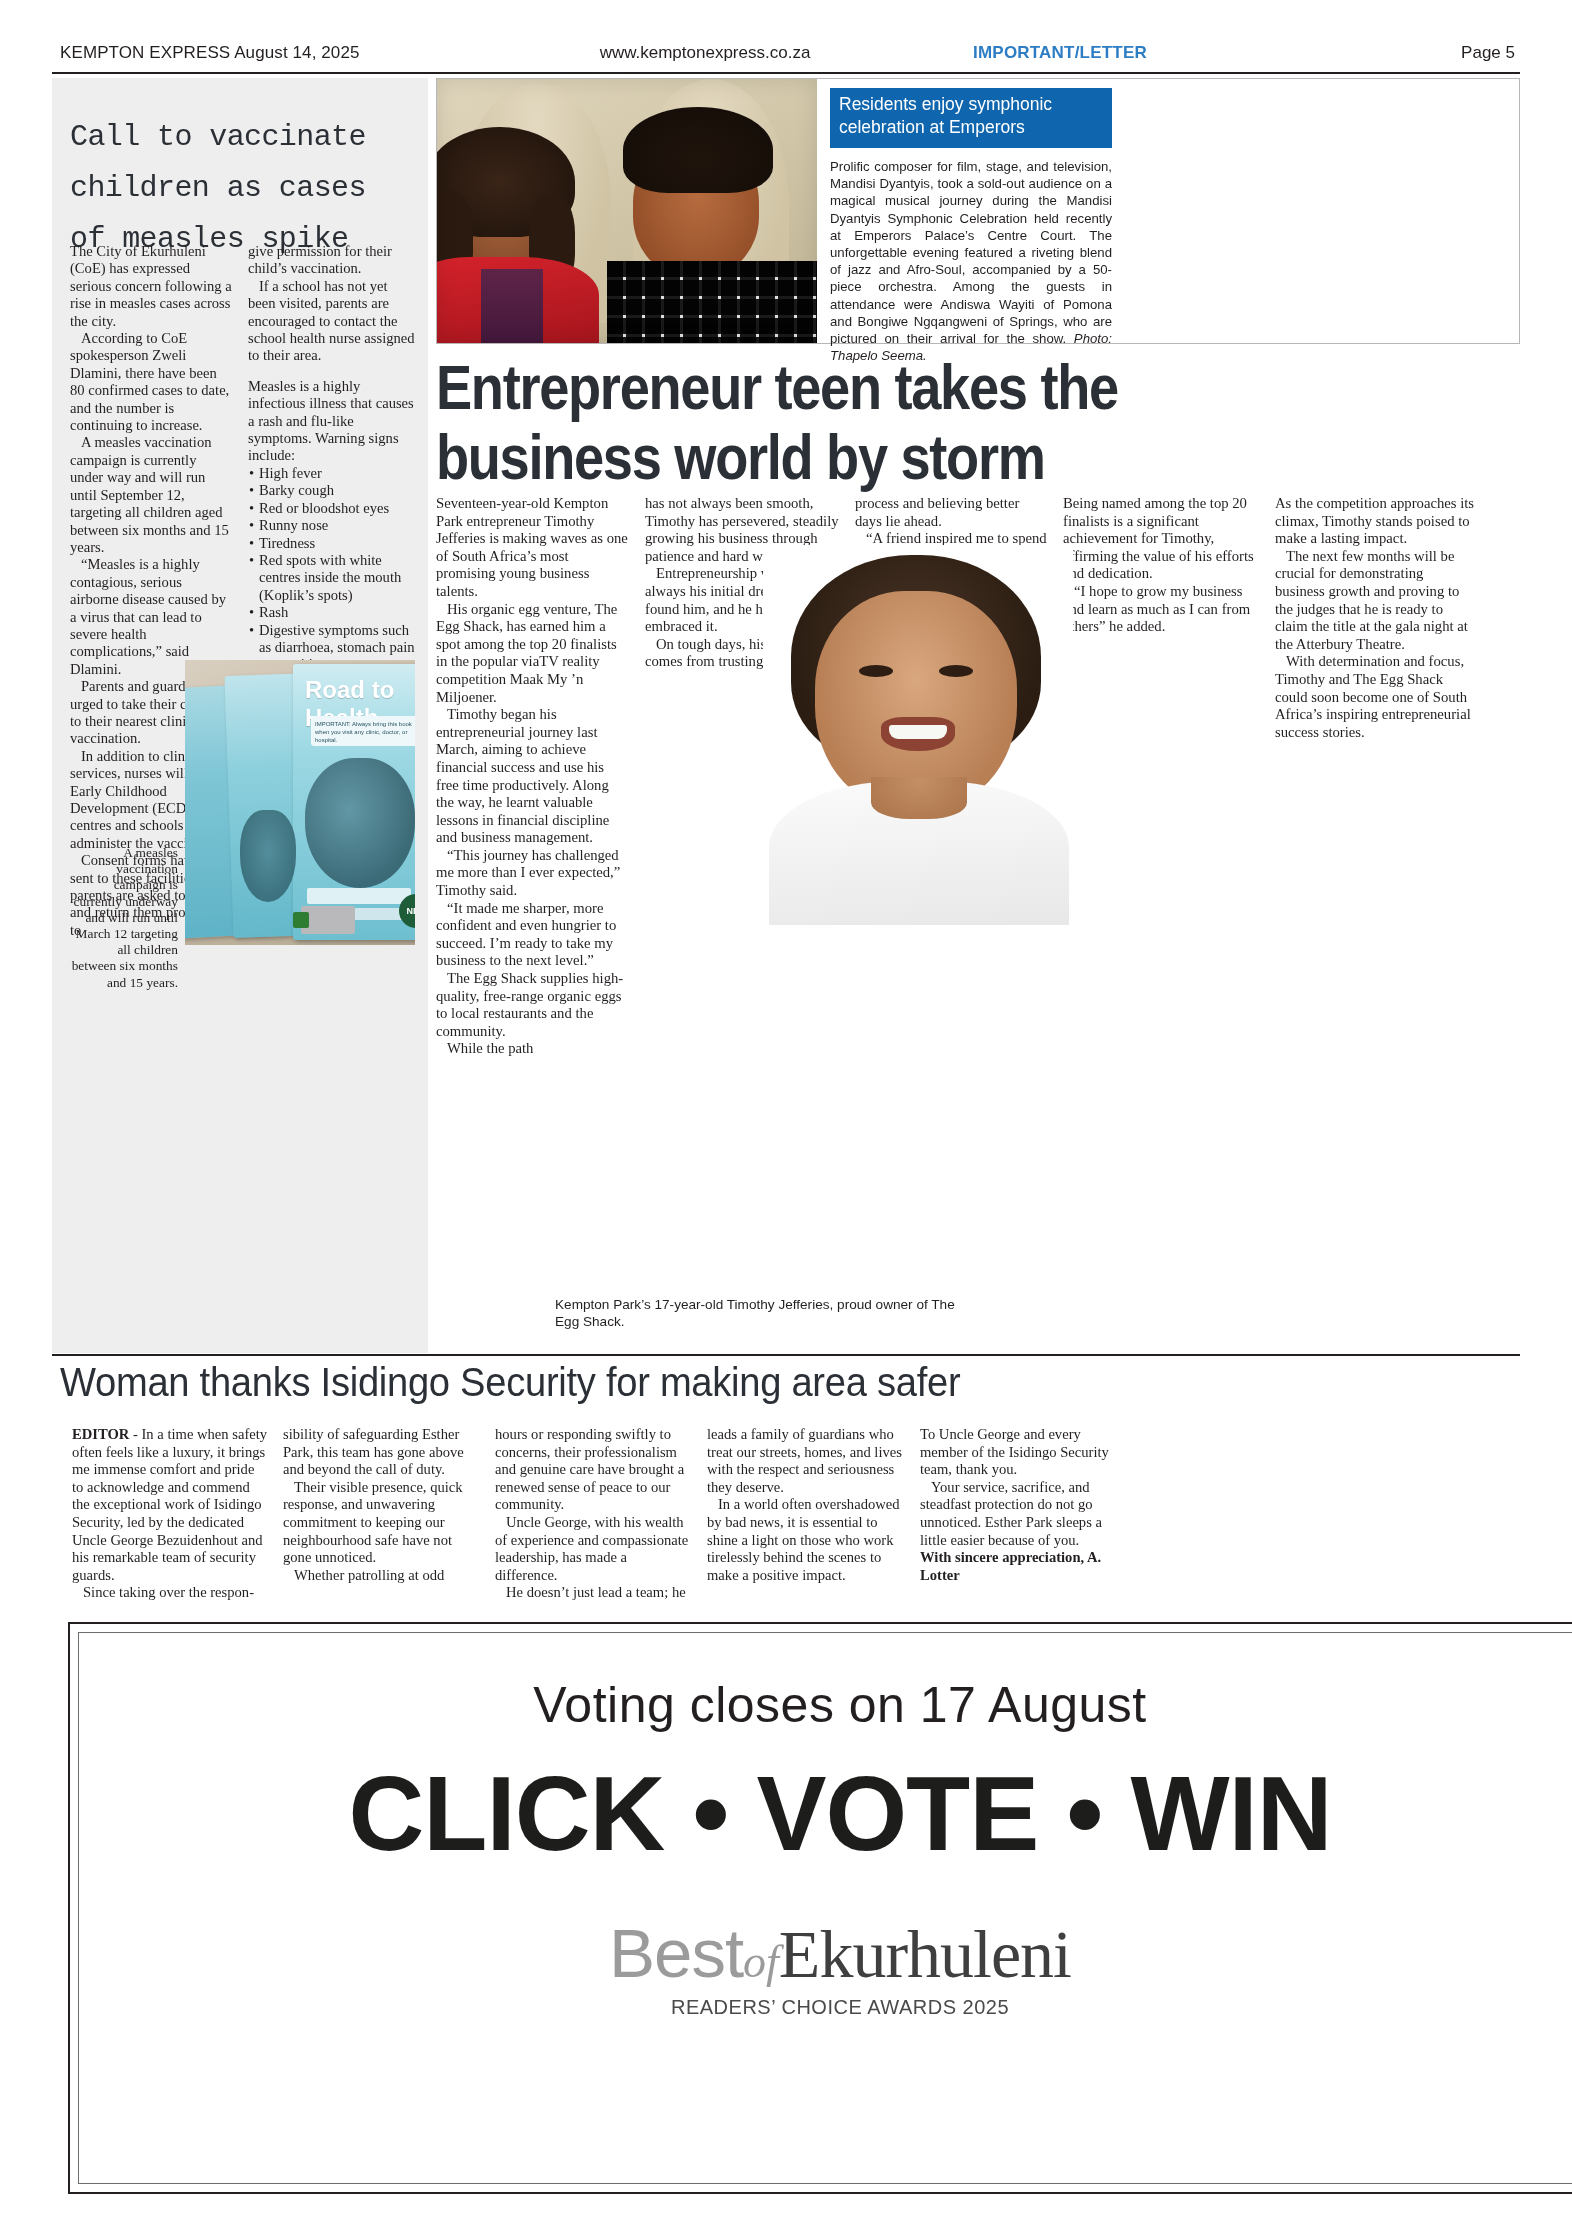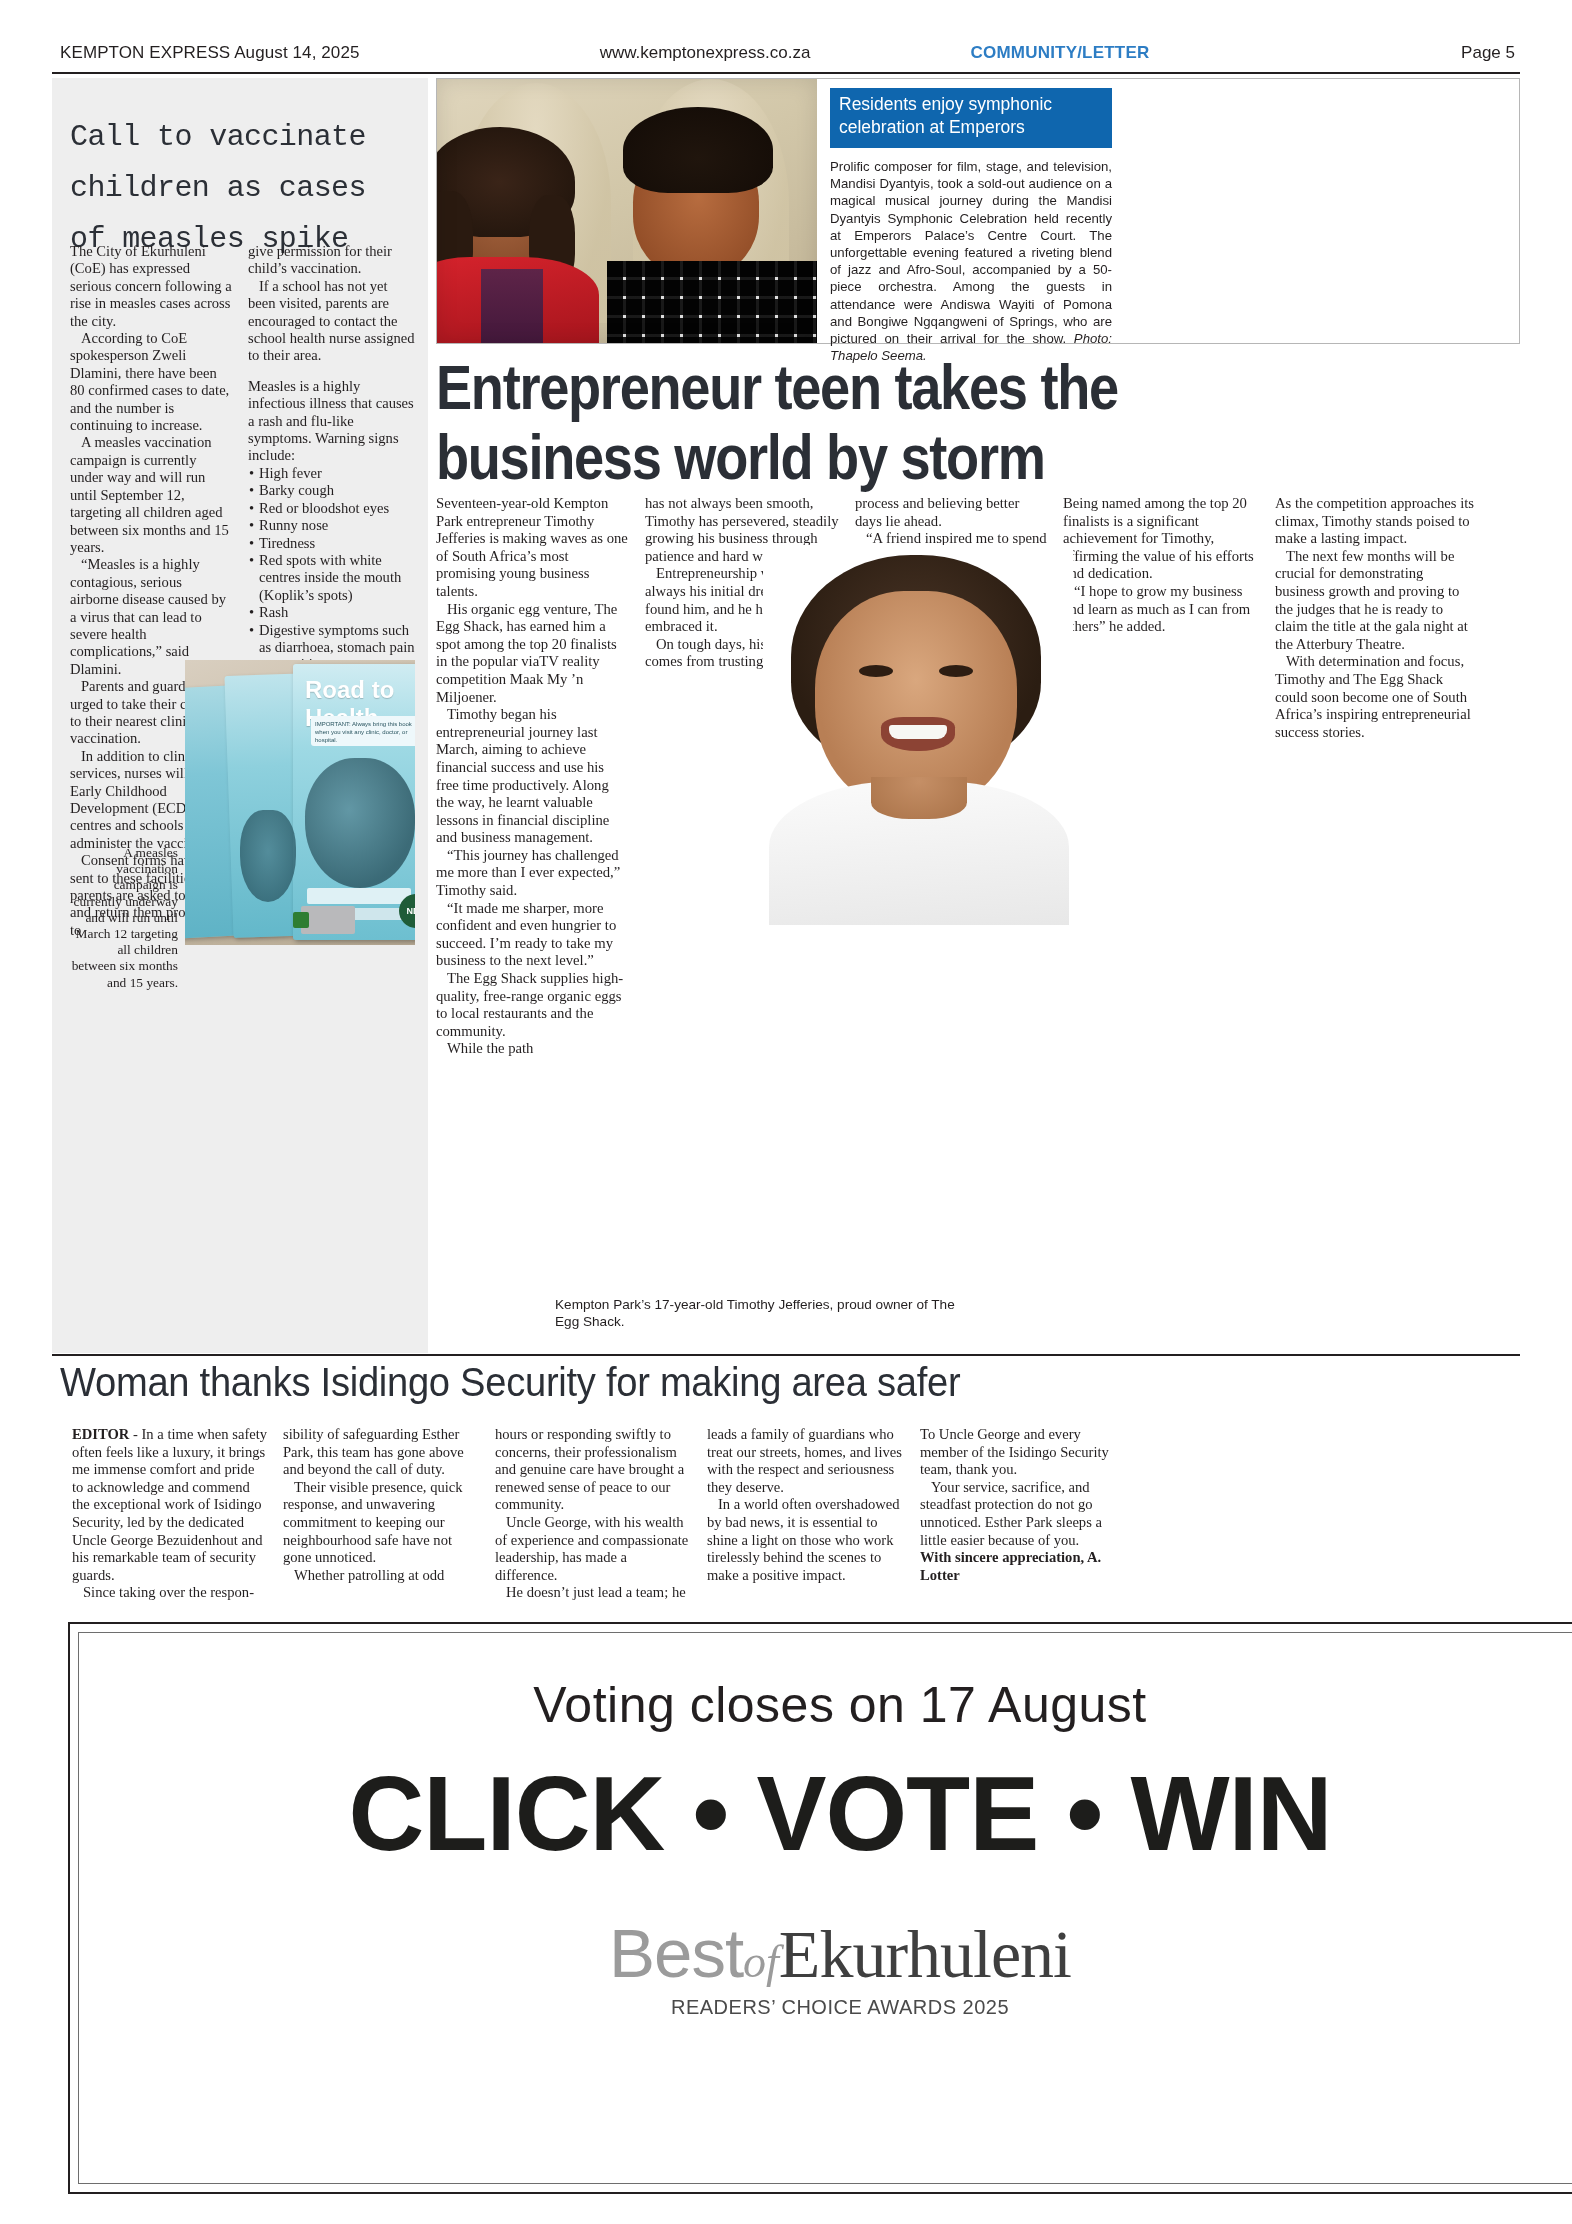--- a/index.html
+++ b/index.html
@@ -204,21 +204,21 @@
   .ph { position: absolute; inset: 0; }
 </style>
 </head>
 <body>
 
 <div id="page">
 
   <div id="masthead">
     <span class="mh-left">KEMPTON EXPRESS August 14, 2025</span>
     <span class="mh-center">www.kemptonexpress.co.za</span>
-    <span class="mh-section">COMMUNITY/LETTER</span>
+    <span class="mh-section">IMPORTANT/LETTER</span>
     <span class="mh-page">Page 5</span>
   </div>
   <div id="rule-top"></div>
 
   <div id="measles-panel"></div>
 
   <h1 id="measles-head">Call to vaccinate children as cases of measles spike</h1>
 
   <div class="mcol" id="mcol1">
       <p class="noind">The City of Ekurhuleni (CoE) has expressed serious concern following a rise in measles cases across the city.</p>

